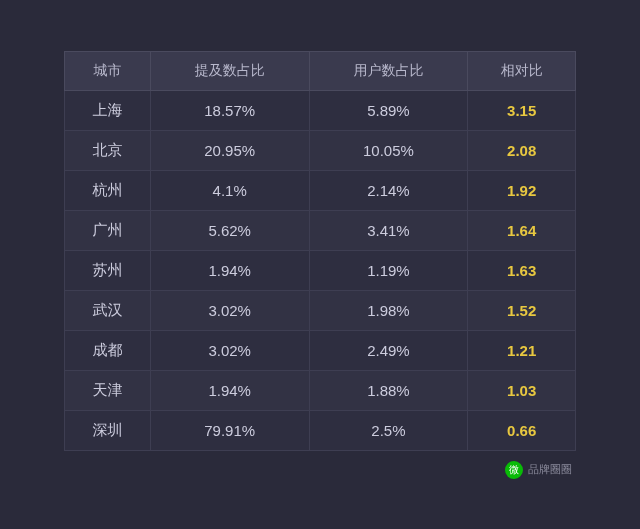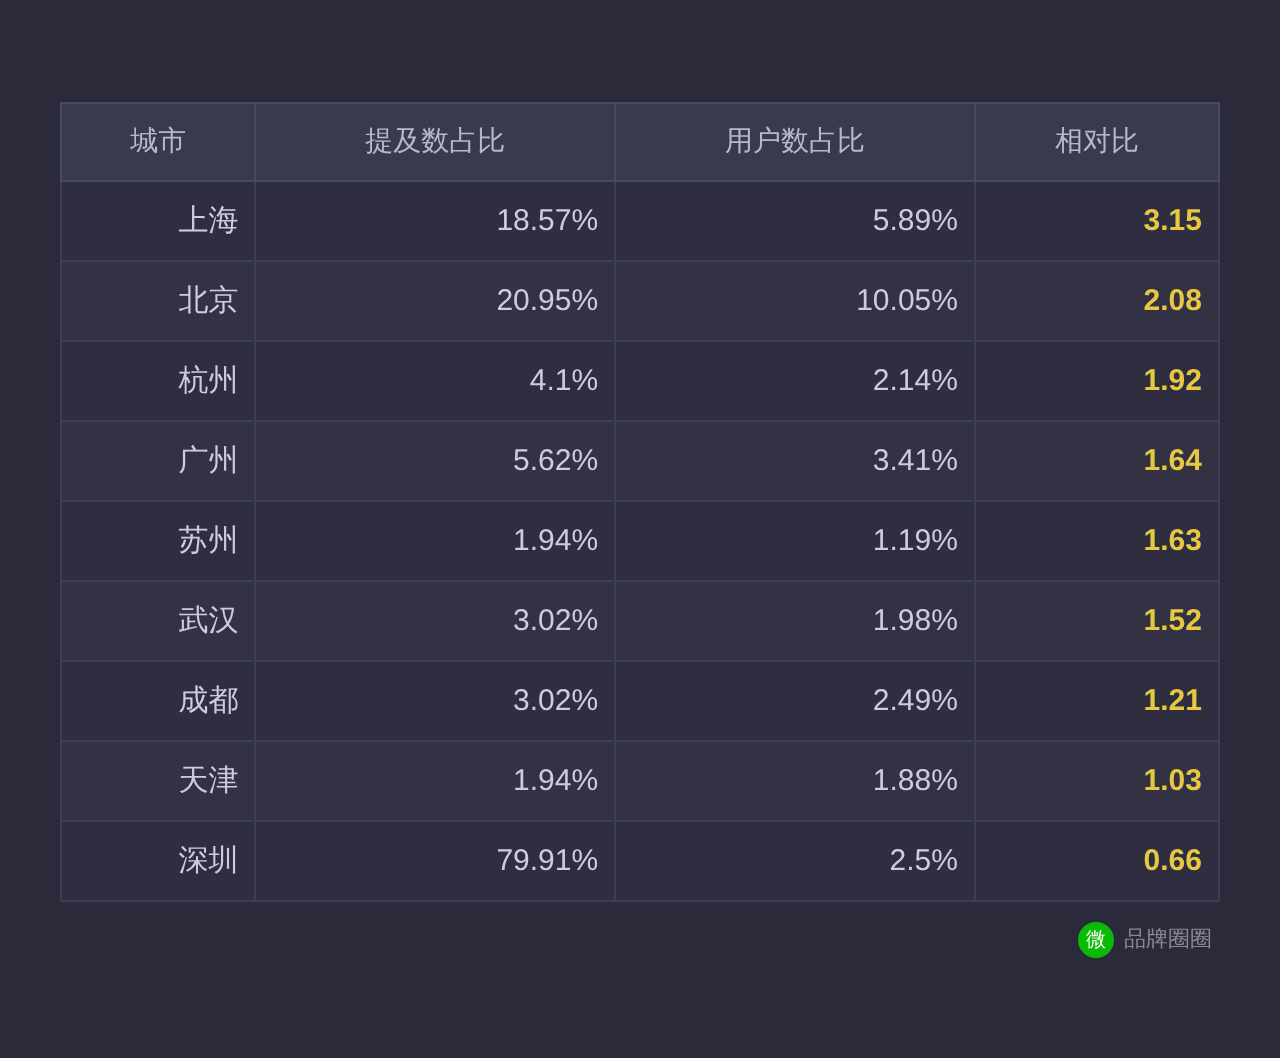--- a/index.html
+++ b/index.html
@@ -10,21 +10,21 @@
       background: #2a2a3a;
       display: flex;
       flex-direction: column;
       align-items: center;
       justify-content: center;
       font-family: "PingFang SC", "Microsoft YaHei", "SimHei", sans-serif;
       overflow: hidden;
     }
 
     .container {
-      width: 580px;
+      width: 512px;
       background: #2a2a3a;
     }
 
     table {
       width: 100%;
       border-collapse: collapse;
       color: #d0d0d8;
       font-size: 15px;
     }
 
@@ -44,21 +44,21 @@
     tbody tr {
       background: #2e2e40;
     }
 
     tbody tr:nth-child(even) {
       background: #323244;
     }
 
     tbody td {
       padding: 10px 8px;
-      text-align: right;
+      text-align: center;
       border: 1px solid #3e3e52;
       color: #ccccdd;
     }
 
     .city-col {
       font-size: 15px;
     }
 
     .relative-ratio {
       color: #e8c840 !important;

